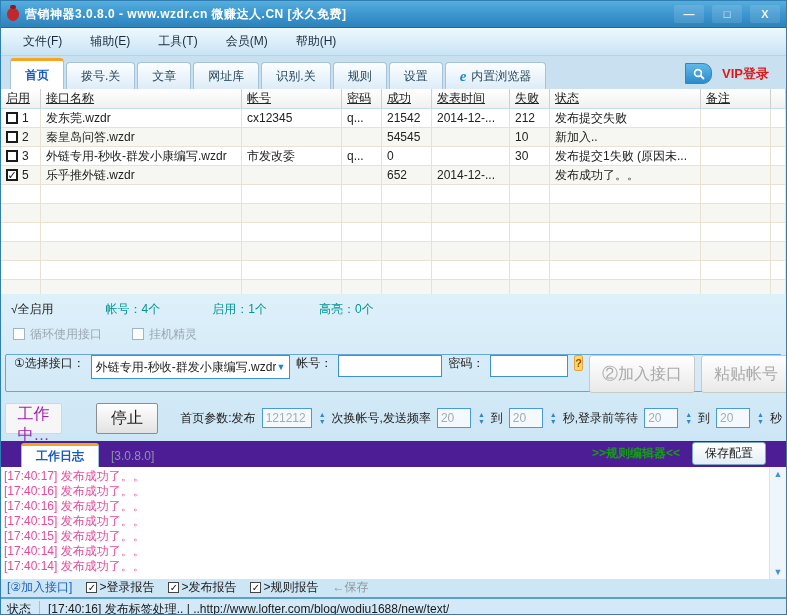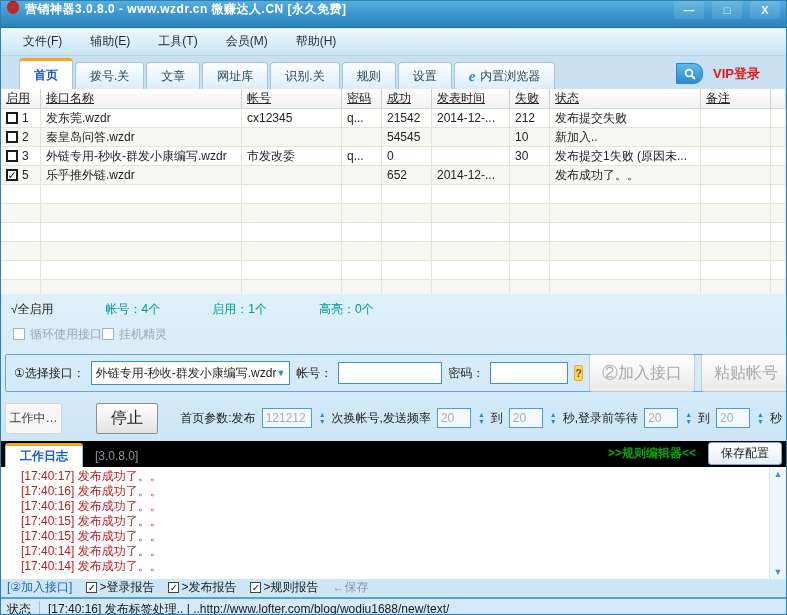--- a/index.html
+++ b/index.html
@@ -4,39 +4,39 @@
 <style>
   * { margin:0; padding:0; box-sizing:border-box; }
   html,body { width:787px; height:615px; }
   body {
     font-family:"Liberation Sans","DejaVu Sans",sans-serif;
     font-size:12px; color:#222; background:#cfe6f5; overflow:hidden;
     border:1px solid #2f7fb5;
   }
   
   .titlebar {
-    height:27px; display:flex; padding:0 6px;
+    height:27px; display:flex; align-items:center; padding:0 6px;
     background:linear-gradient(180deg,#56aede 0%,#3a94cd 55%,#2d83bc 100%);
     border-bottom:1px solid #1d6aa0;
   }
   .appicon { width:12px; height:13px; background:#c0282d; border-radius:45% 45% 50% 50%;
     position:relative; margin-right:6px; flex:none; }
   .appicon::before { content:""; position:absolute; top:-3px; left:3px; width:6px; height:4px;
     background:#8e1b1f; border-radius:2px; }
   .title-text { color:#fff; font-weight:bold; letter-spacing:0.5px; }
   .win-btns { margin-left:auto; display:flex; gap:8px; }
   .win-btn { width:30px; height:18px; display:flex; align-items:center; justify-content:center;
     color:#eef6fb; font-weight:bold; font-size:11px; background:rgba(255,255,255,0.12);
     border-radius:2px; cursor:default; }
   
   .menubar { height:28px; display:flex; align-items:center; padding:0 8px;
     background:linear-gradient(180deg,#eef8fe,#c9e4f5); border-bottom:1px solid #b3d4ea; }
   .menu-item { padding:4px 14px; color:#1b2b3a; }
   
-  .tabbar { height:33px; background:#c8e0f0; display:flex; align-items:flex-end; padding:0 18px; }
+  .tabbar { height:33px; background:#c8e0f0; display:flex; align-items:flex-end; padding:0 9px; }
   .tab { height:27px; display:flex; align-items:center; padding:0 14px; margin-right:2px;
     background:linear-gradient(180deg,#fcfeff,#ddecf8); border:1px solid #a5c3d9; border-bottom:none;
     border-radius:4px 4px 0 0; color:#27475f; }
   .tab.active { height:31px; background:#fff; border-top:3px solid #f7a420;
     color:#155ac6; font-weight:bold; }
   .ie-icon { font:italic bold 15px "Liberation Serif",serif; color:#1f87d6; margin-right:5px; }
   .tab-right { margin-left:auto; display:flex; align-items:center; gap:10px; padding-bottom:5px; }
   .search-box { display:flex; align-items:center; }
   .search-input { width:96px; height:21px; border:1px solid #4f9fd4; padding:0 4px; font-size:12px;
     color:#555; outline:none; }
@@ -53,57 +53,57 @@
   .rrow .cell { border-right:1px solid #e7e2d2; border-bottom:1px solid #e7e2d2; }
   .rrow:nth-child(odd) { background:#f6f6f2; }
   .cbx { width:12px; height:12px; border:2px solid #1a1a1a; background:#fff; flex:none;
     display:flex; align-items:center; justify-content:center; font-size:11px; font-weight:bold;
     line-height:10px; margin-right:4px; color:#111; }
   
   .mid { height:147px; background:linear-gradient(180deg,#def0fa,#cde6f5); padding:2px 4px 0; }
   .sumrow { height:26px; display:flex; align-items:center; gap:52px; padding:0 6px; }
   .sum-all { color:#222; }
   .sum-teal { color:#009595; }
-  .optrow { height:24px; display:flex; align-items:center; padding:0 8px; color:#9aa7b1; }
+  .optrow { height:24px; display:flex; align-items:center; gap:30px; padding:0 8px; color:#9aa7b1; }
   .cbx-dis { width:12px; height:12px; border:1px solid #9fb4c4; background:#fdfdfd; margin-right:5px; flex:none; }
   .opt { display:flex; align-items:center; }
   .gbox { border:1px solid #65a7d5; border-radius:2px; height:38px; margin-top:8px;
-    display:flex; align-items:center; padding:0 8px; gap:6px; }
+    display:flex; align-items:flex-start; padding:0 8px; gap:6px; }
   .lab { color:#222; white-space:nowrap; }
   .dropdown { width:258px; height:24px; border:1px solid #3d8fd8; background:#fff;
     display:flex; align-items:center; padding:0 4px; }
   .dropdown .dd-text { flex:1; white-space:nowrap; overflow:hidden; }
   .dd-arrow { color:#1f87d6; font-size:9px; }
   .txt-input { height:22px; border:1px solid #3d8fd8; background:#fff; outline:none; font-size:12px; padding:0 4px; }
   .help { width:16px; height:16px; background:#ffd95e; border:1px solid #e8a43c; border-radius:2px;
     color:#9b4a12; font-weight:bold; display:flex; align-items:center; justify-content:center; font-size:11px; }
   .btn-dis { height:38px; padding:0 12px; background:linear-gradient(180deg,#ffffff,#e9e9e9);
     border:1px solid #c9c9c9; border-radius:3px; color:#a9a9a9; font-size:16px; white-space:nowrap; }
   .ctrlrow { height:40px; display:flex; align-items:center; margin-top:6px; gap:6px; }
   .btn-working { width:80px; height:31px; background:#f6f6f6; border:1px solid #d6d6d6; border-radius:2px;
-    color:#404040; font-size:12px; margin-right:28px; }
+    color:#a21caf; font-size:16px; margin-right:28px; }
   .btn-stop { width:88px; height:31px; background:linear-gradient(180deg,#ffffff,#e2e2e2);
     border:1px solid #8e8e8e; border-radius:2px; color:#1a1a1a; font-size:16px; margin-right:16px; }
   .spin { width:50px; height:20px; border:1px solid #4a9ad8; background:#f4f9fd; color:#a3adb5;
     font-size:12px; padding:0 3px; outline:none; }
   .spin-narrow { width:34px; }
   .spin-arrows { display:flex; flex-direction:column; font-size:7px; color:#2f87d2; line-height:7px;
     margin-left:1px; }
   
-  .logtabs { height:26px; display:flex; align-items:flex-end; background:#000000; padding:0 4px; }
+  .logtabs { height:26px; display:flex; align-items:flex-end; background:#4c1d95; padding:0 20px; }
   .logtab { height:24px; background:#fff; border:1px solid #9fc2da; border-bottom:none; border-top:3px solid #f7a420;
     border-radius:3px 3px 0 0; padding:0 14px; display:flex; align-items:center;
     color:#155ac6; font-weight:bold; }
   .logver { color:#8d979f; margin-left:12px; padding-bottom:4px; }
   .logtabs-right { margin-left:auto; display:flex; align-items:center; gap:12px; padding-bottom:2px; }
   .rule-editor { color:#12a012; font-weight:bold; }
   .btn-save { height:23px; padding:0 12px; background:linear-gradient(180deg,#ffffff,#e4eef6);
     border:1px solid #7da7c8; border-radius:3px; color:#1a1a1a; font-size:12px; }
   .logwrap { height:112px; display:flex; background:#fff; }
-  .logarea { flex:1; padding:2px 20px; overflow:hidden; color:#b91c1c; }
+  .logarea { flex:1; padding:2px 3px; overflow:hidden; color:#ec4899; }
   .logline { line-height:15px; white-space:nowrap; }
   .vscroll { width:17px; background:#eef5fb; border-left:1px solid #d4e4f0;
     display:flex; flex-direction:column; justify-content:space-between; align-items:center; padding:2px 0; }
   .scr-arrow { color:#4a90d8; font-size:9px; line-height:10px; }
   .botrow { height:16px; background:#cde6f5; display:flex; align-items:center; gap:14px; padding:0 6px; }
   .open-urls { color:#1d5fc4; }
   .rep { display:flex; align-items:center; color:#222; }
   .cbx-sm { width:11px; height:11px; border:1px solid #444; background:#fff; display:flex;
     align-items:center; justify-content:center; font-size:10px; line-height:9px; font-weight:bold;
     color:#111; margin-right:2px; flex:none; }

